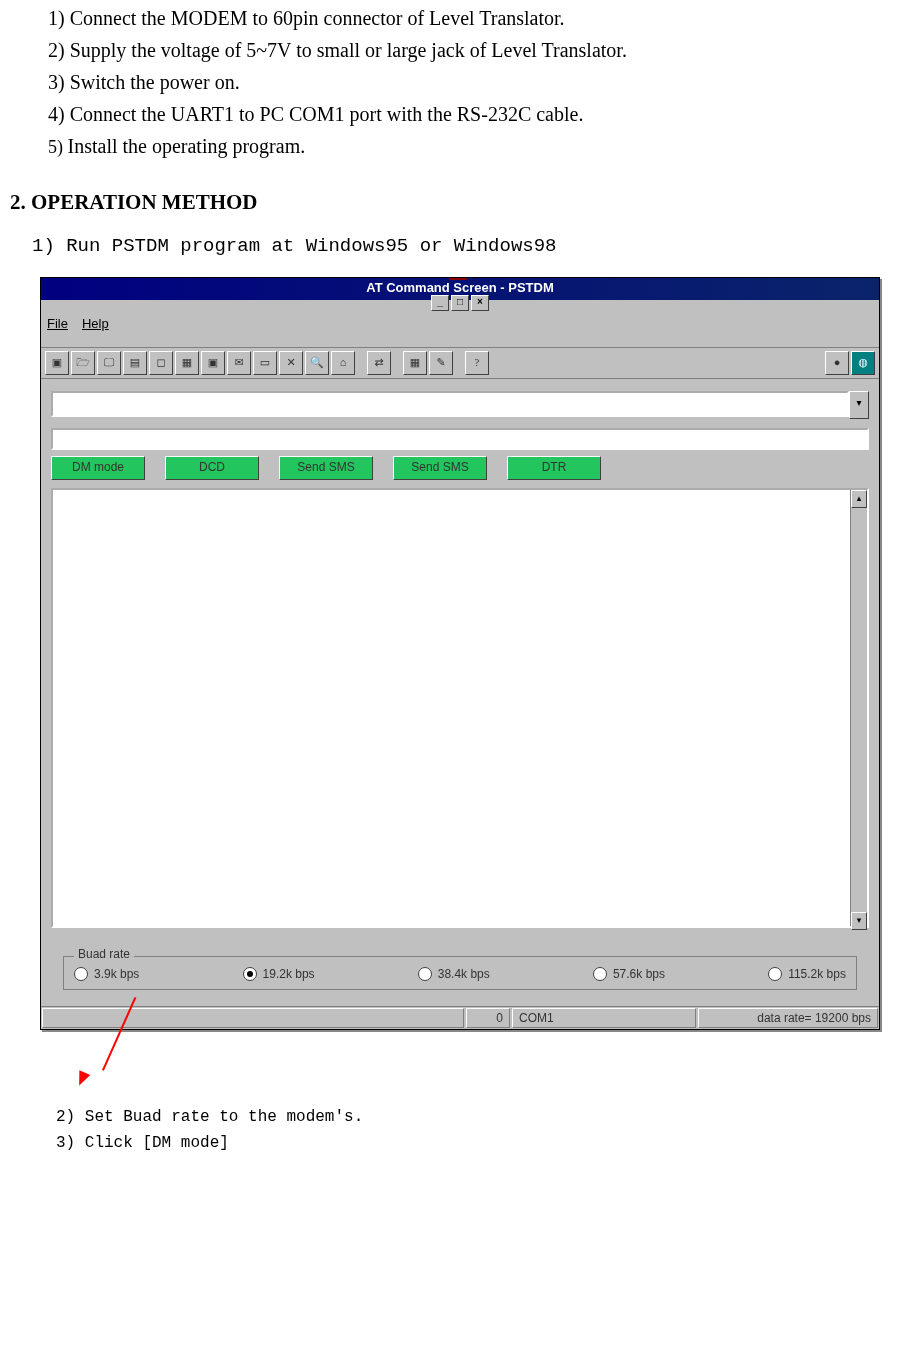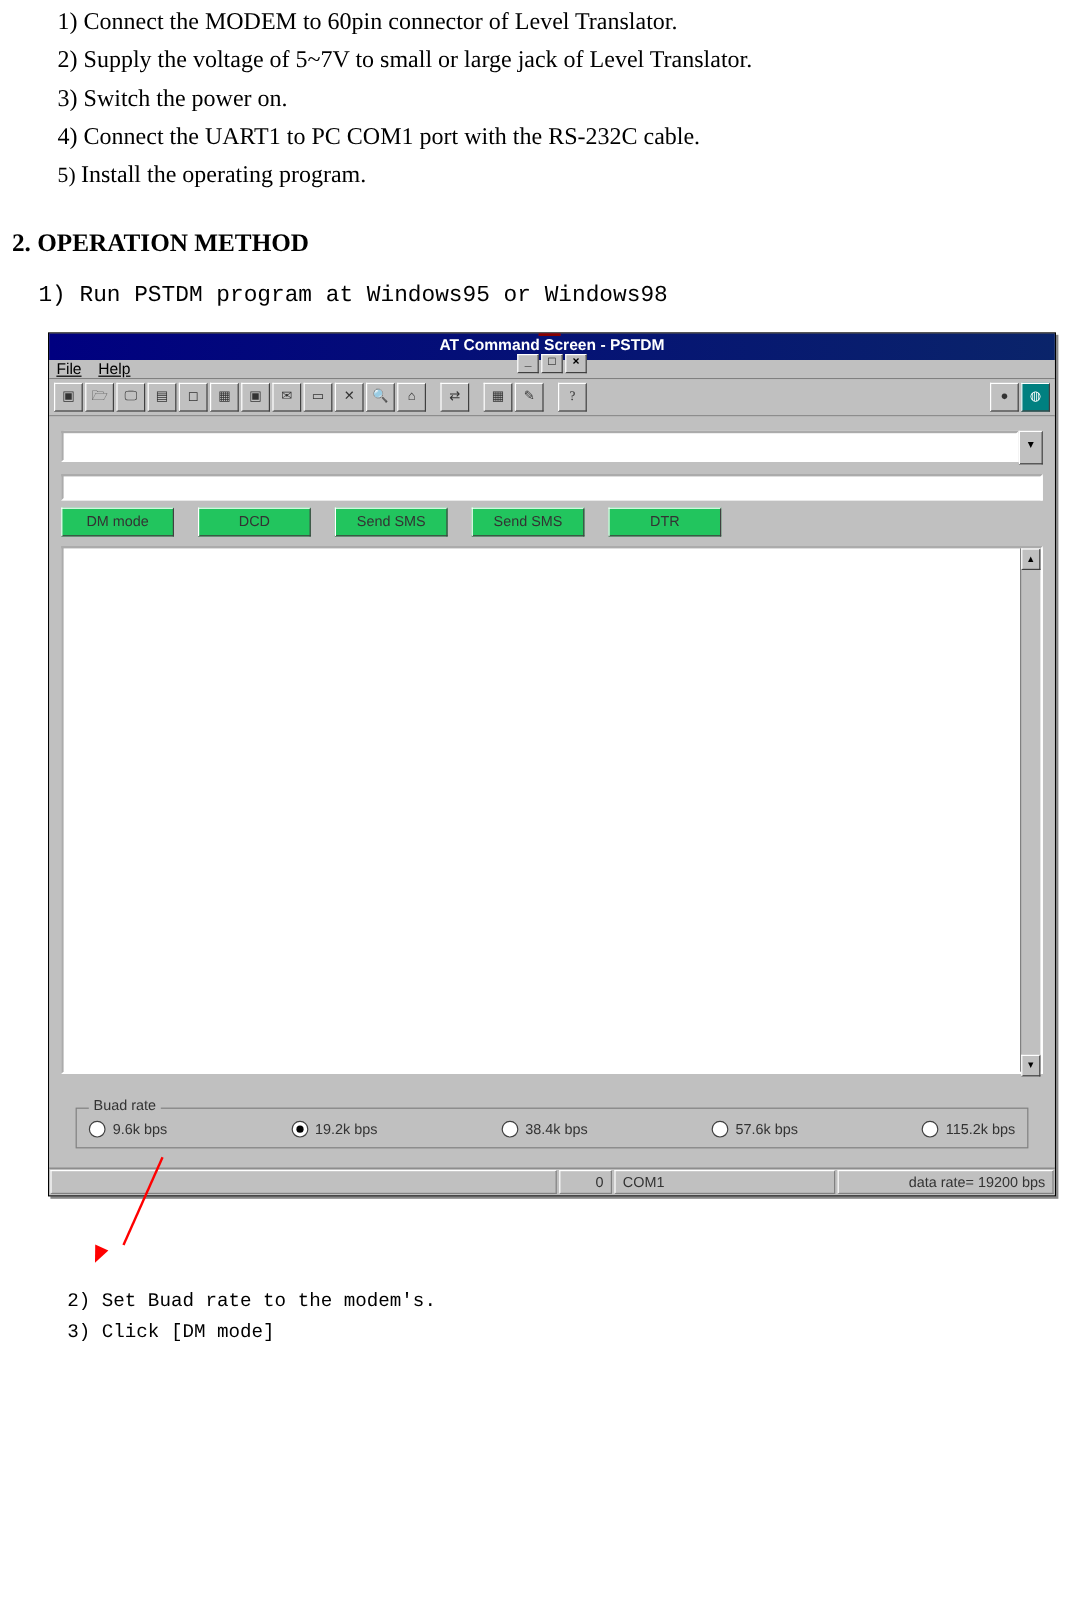--- a/index.html
+++ b/index.html
@@ -77,21 +77,21 @@
     font-size: 10px;
     line-height: 12px;
     text-align: center;
     color: #000;
     font-weight: bold;
   }
   .menubar {
     background: #c0c0c0;
     font-family: Tahoma, sans-serif;
     font-size: 13px;
-    padding: 0 6px;
+    padding: 16px 6px;
     display: flex;
     gap: 14px;
     border-bottom: 1px solid #808080;
   }
   .menubar span { text-decoration: underline; text-decoration-color: #000; }
   .menubar .m { text-decoration: none; }
   .menubar .m u { text-decoration: underline; }
   .toolbar {
     background: #c0c0c0;
     padding: 3px 4px;
@@ -369,21 +369,21 @@
             <div style="height:404px"></div>
             <div class="sbbtn">▾</div>
           </div>
         </div>
 
         <div class="groupbox">
           <div class="legend">Buad rate</div>
           <div class="radios">
             <div class="radio">
               <div class="dot"></div>
-              <span>9.6k bps</span>
+              <span>3.9k bps</span>
             </div>
             <div class="radio">
               <div class="dot sel"></div>
               <span>19.2k bps</span>
             </div>
             <div class="radio">
               <div class="dot"></div>
               <span>38.4k bps</span>
             </div>
             <div class="radio">

